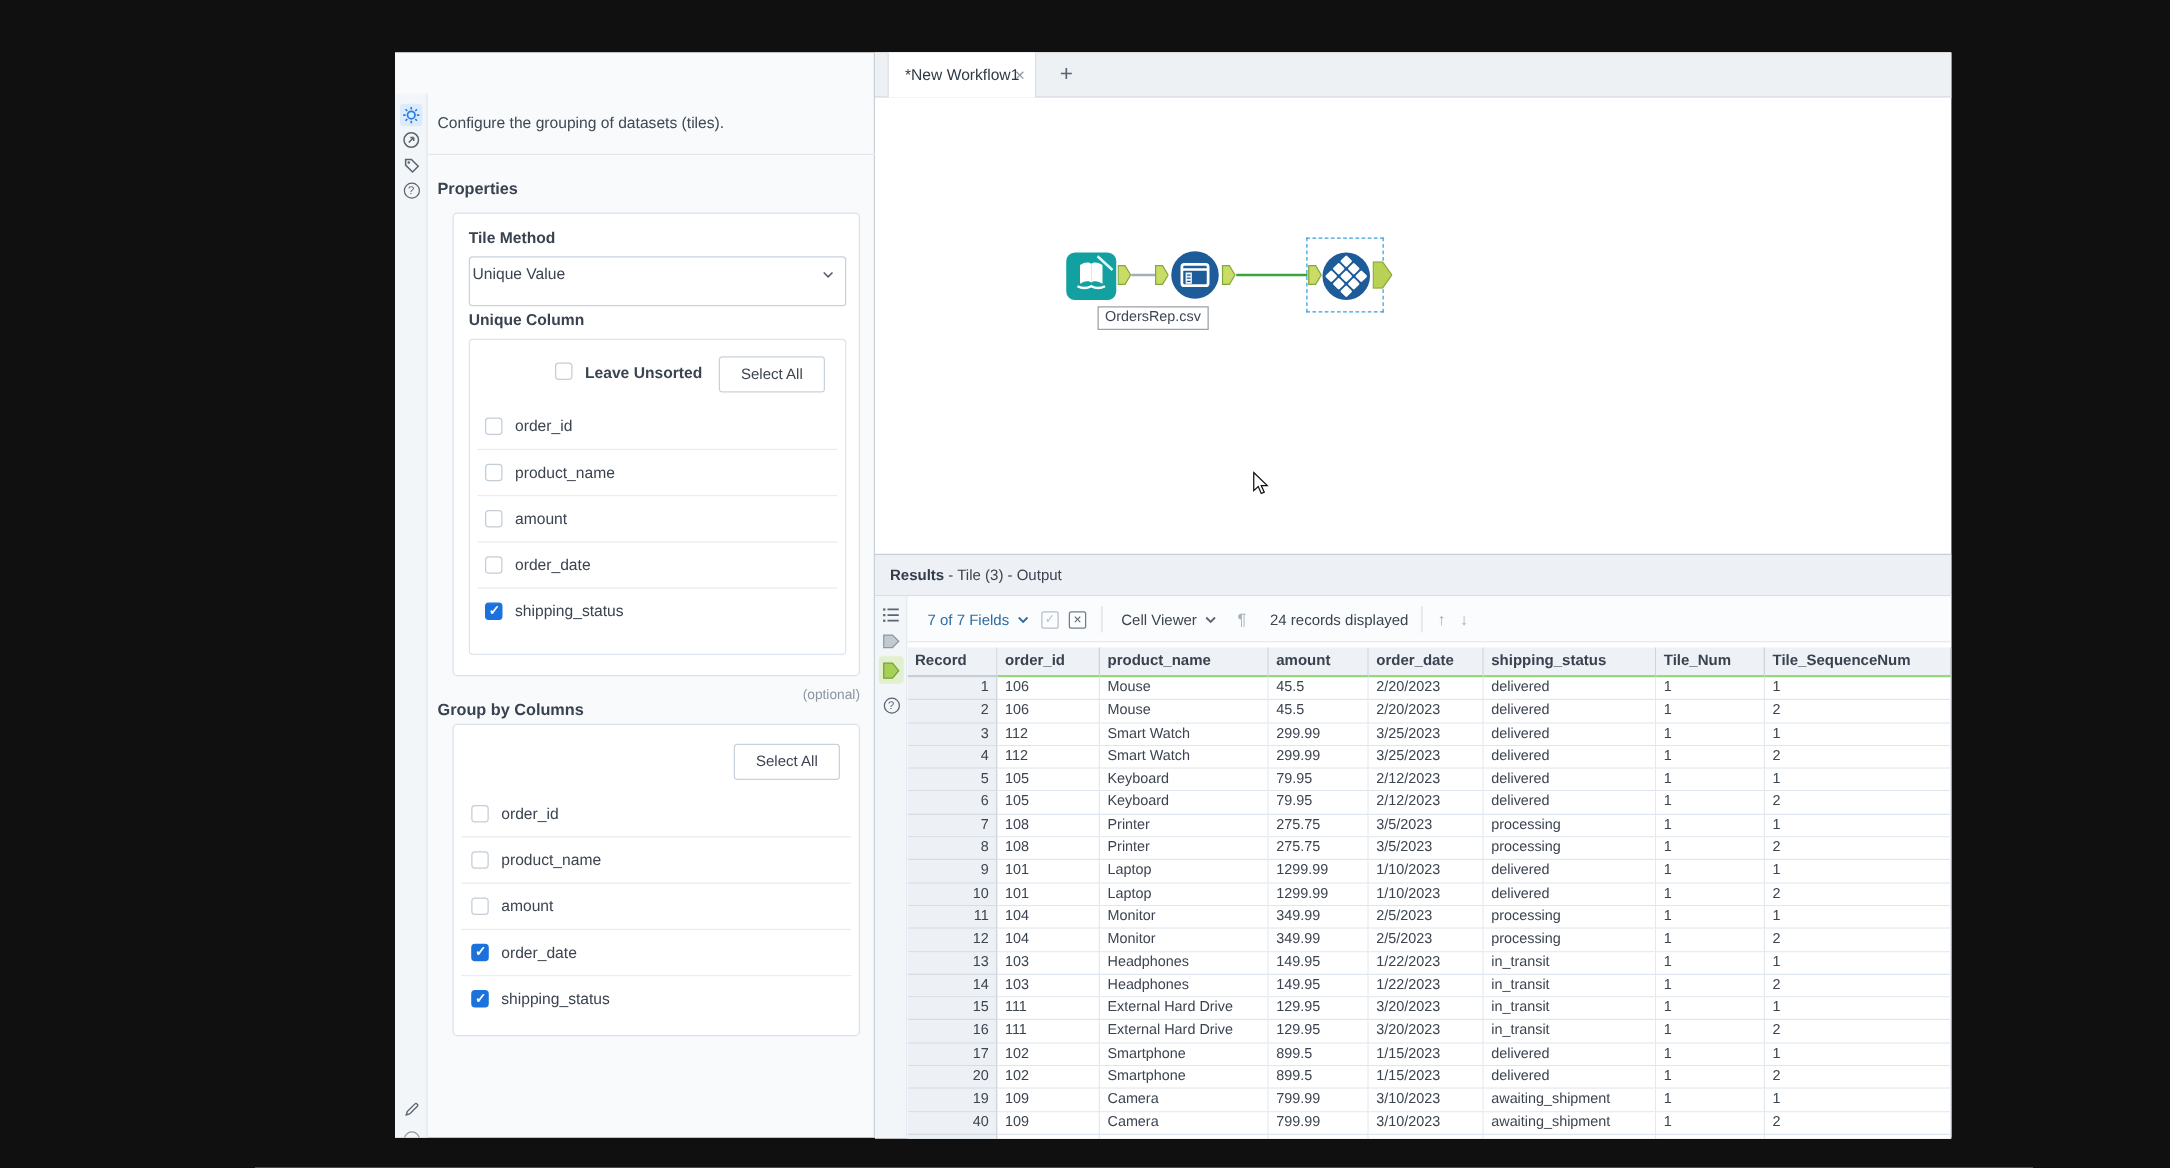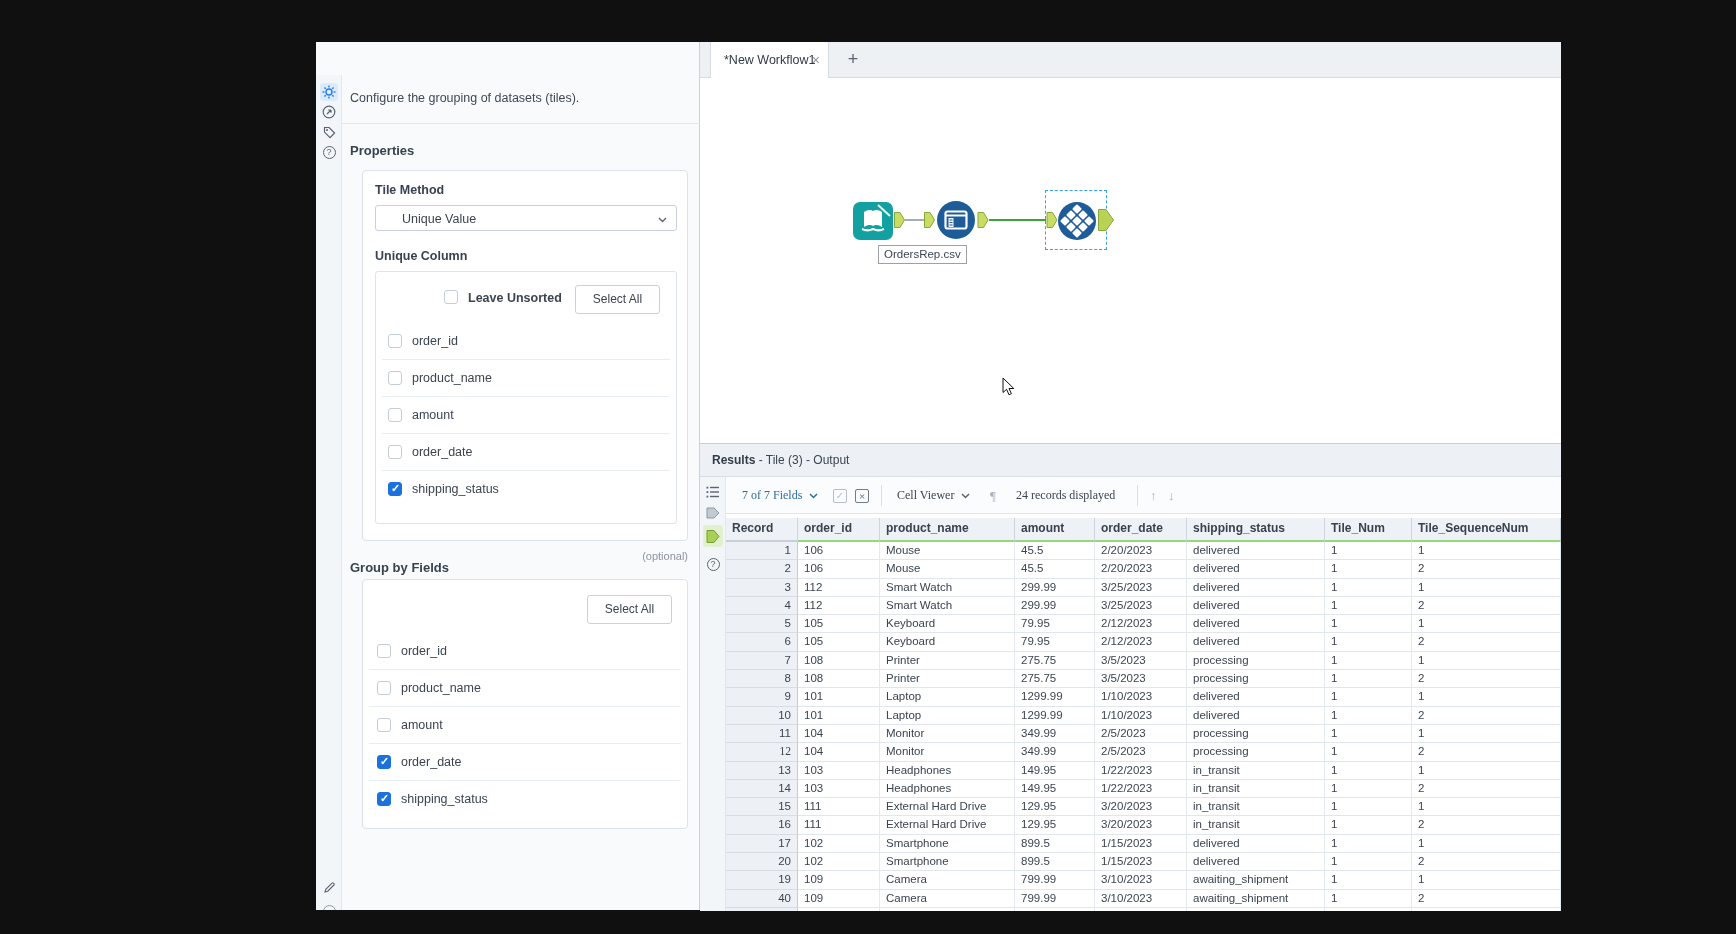--- a/index.html
+++ b/index.html
@@ -19,21 +19,21 @@
   .iconstrip { position:absolute; left:0; top:33px; width:26px; height:835px; background:#f3f6f9; border-right:1px solid #e2e8ee; overflow:hidden; }
   .strip-ic { position:absolute; left:4px; width:18px; height:18px; display:flex; align-items:center; justify-content:center; color:#5a6470; }
   .strip-ic.sel { background:#dcebfb; border-radius:3px; color:#2b7de0; }
   .circ-q { width:13px; height:13px; border:1.2px solid #5a6470; border-radius:50%; font-size:9px; line-height:11px; text-align:center; color:#5a6470; }
   .cfg-content { position:absolute; left:26px; top:33px; width:358px; height:835px; }
   .intro { position:absolute; left:8px; top:16px; font-size:12.5px; color:#3f4956; }
   .hr1 { position:absolute; left:0; right:0; top:48px; border-top:1px solid #e2e8ee; }
   .sect-h { position:absolute; font-size:13px; font-weight:bold; color:#39424f; }
   .card { position:absolute; background:#fff; border:1px solid #dbe2ea; border-radius:4px; }
   .fld-label { position:absolute; font-size:12.5px; font-weight:bold; color:#39424f; }
-  .select { position:absolute; left:12px; top:34px; width:302px; height:26px; background:#fff; border:1px solid #c9d2dc; border-radius:3px; font-size:12.5px; line-height:27px; padding-left:26px; color:#3b4450; }
+  .select { position:absolute; left:12px; top:34px; width:302px; height:40px; background:#fff; border:1px solid #c9d2dc; border-radius:3px; font-size:12.5px; line-height:27px; padding-left:2px; color:#3b4450; }
   .select .chev { position:absolute; right:9px; top:11px; }
   .listbox { position:absolute; left:12px; top:100px; width:302px; height:253px; background:#fff; border:1px solid #dde4eb; border-radius:3px; }
   .btn { background:#fff; border:1px solid #c9d2dc; border-radius:3px; font-size:12px; color:#3b4450; text-align:center; cursor:default; }
   .cb { width:14px; height:14px; border:1px solid #c3cdd8; border-radius:3px; background:#fff; position:relative; flex:0 0 14px; }
   .cb.checked { background:#1b72dd; border-color:#1b72dd; }
   .cb.checked::after { content:"✓"; position:absolute; left:2px; top:-1px; color:#fff; font-size:11px; font-weight:bold; }
   .col-row { height:37px; display:flex; align-items:center; font-size:12.5px; color:#3b4450; position:relative; }
   .col-row + .col-row::before { content:""; position:absolute; left:6px; right:6px; top:0; border-top:1px solid #e8edf2; }
   .chev svg { display:block; }
 
@@ -47,21 +47,21 @@
   .tool-circle { position:absolute; width:38px; height:38px; border-radius:50%; background:#1d5b99; display:flex; align-items:center; justify-content:center; }
   .wire { position:absolute; height:2px; }
   .dashedsel { position:absolute; border:1.6px dashed #38a0dc; }
 
   
   #results { position:absolute; left:384px; top:401px; width:861px; height:467px; background:#fff; border-top:1px solid #c6ced7; }
   .res-header { position:absolute; left:0; top:0; width:861px; height:33px; background:#edf1f5; border-bottom:1px solid #d7dee6; line-height:33px; padding-left:12px; font-size:12px; }
   .res-header b { color:#333c48;margin-top:44px; }
   .res-toolbar { position:absolute; left:26px; top:33px; width:835px; height:37px; background:#fbfcfd; border-bottom:1px solid #dfe5ec; }
   .res-strip { position:absolute; left:0; top:33px; width:26px; height:434px; background:#f3f6f9; border-right:1px solid #e2e8ee; }
-  .tb-item { position:absolute; top:0; height:37px; display:flex; align-items:center; font-size:12px; color:#3b4450;font-family:Liberation Serif, serif; }
+  .tb-item { position:absolute; top:0; height:37px; display:flex; align-items:center; font-size:12px; color:#3b4450; }
   .tb-blue { color:#2d6da3; }
   .tb-div { position:absolute; top:8px; width:1px; height:21px; background:#d9e0e7; }
   .sq-ic { width:14px; height:14px; border:1px solid #b6bfc9; border-radius:2px; font-size:10px; line-height:12px; text-align:center; color:#b6bfc9; }
   .sq-ic.dark { border-color:#717d8a; color:#4e5a66; font-size:11px; }
   .arr { font-size:13px; color:#a7b0ba; }
   .grid { position:absolute; left:26px; top:70px; width:835px; height:397px; overflow:hidden; background:#fff; }
   .gh-row { position:absolute; left:0; top:4px; height:24px; display:flex; }
   .gh { background:#eef1f5; border-right:1px solid #ccd4dc; border-bottom:2px solid #97d977; font-size:12px; font-weight:bold; color:#39424f; padding:3px 0 0 6px; height:24px; overflow:hidden; white-space:nowrap; }
   .gh.rec { border-bottom:2px solid #c6ced7; }
   .gbody { position:absolute; left:0; top:28px; width:835px; }
@@ -162,21 +162,21 @@
               </div>
 
               <div class="col-row">
                 <span class="cb checked" style="margin-left:12px;"></span>
                 <span style="margin-left:10px;">shipping_status</span>
               </div>
             </div>
         </div>
       </div>
 
-      <div class="sect-h" style="left:8px; top:485px;">Group by Fields</div>
+      <div class="sect-h" style="left:8px; top:485px;">Group by Columns</div>
       <div style="position:absolute; right:12px; top:475px; font-size:11px; color:#8b95a2;">(optional)</div>
 
       <div class="card" style="left:20px; top:504px; width:326px; height:250px;">
         <div class="btn" style="position:absolute; right:15px; top:15px; width:85px; height:29px; line-height:27px;">Select All</div>
         <div style="position:absolute; left:0; right:0; top:52px;">
 
             <div class="col-row">
               <span class="cb" style="margin-left:14px;"></span>
               <span style="margin-left:10px;">order_id</span>
             </div>
@@ -465,21 +465,21 @@
             <div class="gc rec" style="width: 72px;">11</div>
             <div class="gc" style="width: 82px;">104</div>
             <div class="gc" style="width: 135px;">Monitor</div>
             <div class="gc" style="width: 80px;">349.99</div>
             <div class="gc" style="width: 92px;">2/5/2023</div>
             <div class="gc" style="width: 138px;">processing</div>
             <div class="gc" style="width: 87px;">1</div>
             <div class="gc" style="width: 149px;">1</div>
           </div>
           <div class="gr">
-            <div class="gc rec" style="width: 72px; font-family: Liberation Serif, serif;">12</div>
+            <div class="gc rec" style="width: 72px;">12</div>
             <div class="gc" style="width: 82px;">104</div>
             <div class="gc" style="width: 135px;">Monitor</div>
             <div class="gc" style="width: 80px;">349.99</div>
             <div class="gc" style="width: 92px;">2/5/2023</div>
             <div class="gc" style="width: 138px;">processing</div>
             <div class="gc" style="width: 87px;">1</div>
             <div class="gc" style="width: 149px;">2</div>
           </div>
           <div class="gr">
             <div class="gc rec" style="width: 72px;">13</div>

